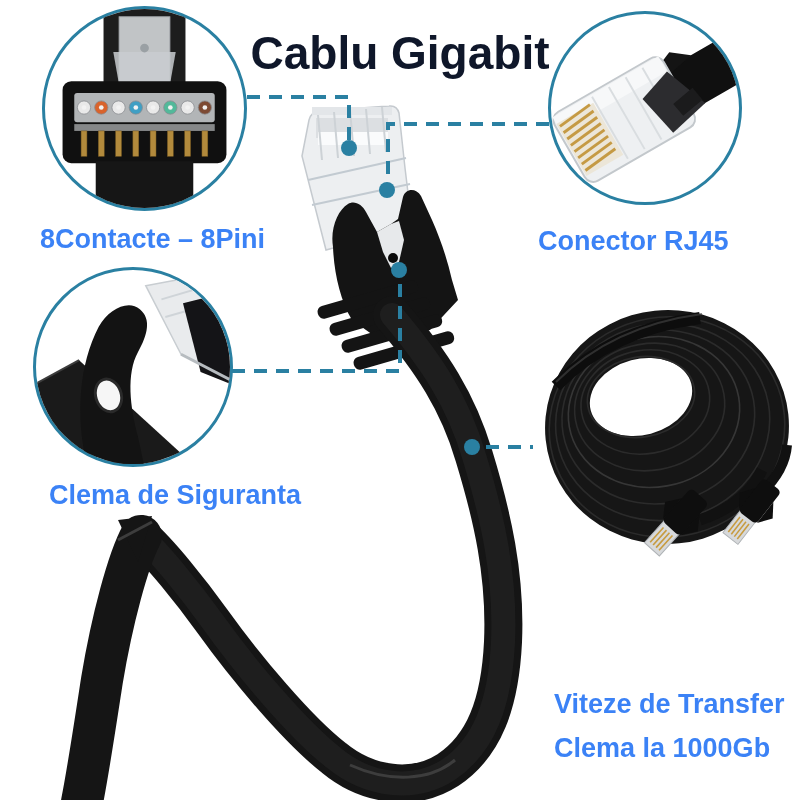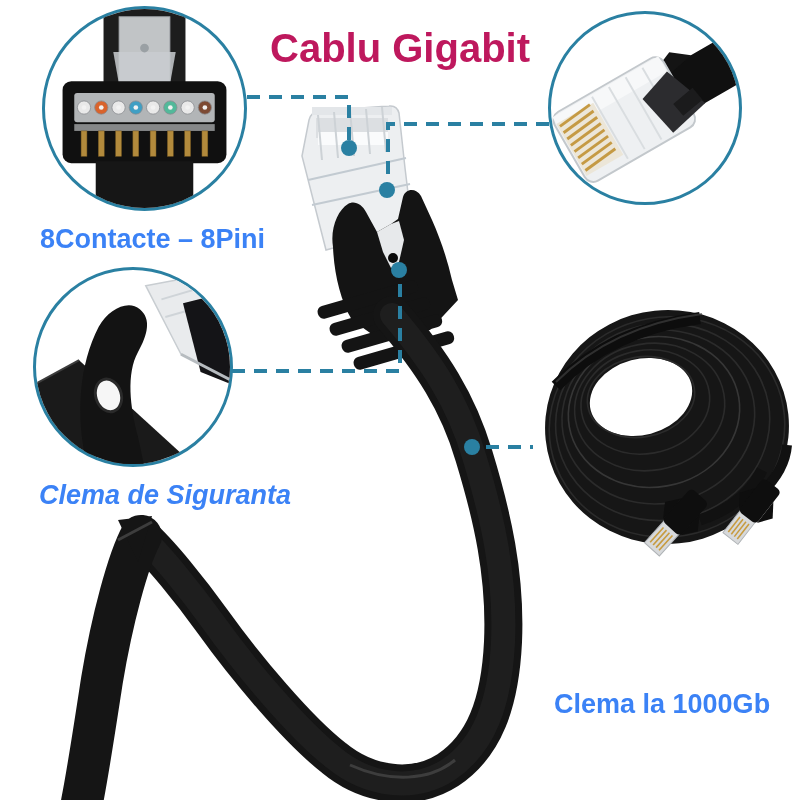--- a/index.html
+++ b/index.html
@@ -3,29 +3,29 @@
 <meta charset="utf-8">
 <style>
   :root{ --accent:#2a80a2; }
   html,body{ margin:0; padding:0; background:#ffffff; }
   .stage{
     position:relative; width:800px; height:800px; overflow:hidden;
     background:#ffffff; font-family:"Liberation Sans", sans-serif;
   }
   .page-title{
     position:absolute; left:400px; top:26px; transform:translateX(-50%);
-    font-size:40px; font-weight:bold; color:#be185d; white-space:nowrap; z-index:3;
+    font-size:46px; font-weight:bold; color:#0f172a; white-space:nowrap; z-index:3;
   }
   .label{
     position:absolute; font-size:27px; font-weight:bold; color:#3b82f6;
     white-space:nowrap; z-index:3;
   }
   .label-contacts{ left:40px; top:224px; }
   .label-connector{ left:538px; top:226px; }
-  .label-clip{ left:39px; top:480px;font-style:italic; }
+  .label-clip{ left:49px; top:480px; }
   .label-speed{ left:554px; top:682px; line-height:44px; }
   .ring{
     position:absolute; border:3px solid var(--accent); border-radius:50%;
     background:#fff; overflow:hidden; box-sizing:border-box; z-index:1;
   }
   .ring svg{ position:absolute; left:0; top:0; }
   .ring1{ left:42px;  top:6px;   width:205px; height:205px; }
   .ring2{ left:548px; top:11px;  width:194px; height:194px; }
   .ring3{ left:33px;  top:267px; width:200px; height:200px; }
   .art{ position:absolute; left:0; top:0; z-index:2; pointer-events:none; }
@@ -201,18 +201,20 @@
     </g>
     <g fill="var(--accent)">
       <circle cx="349" cy="148" r="8"></circle>
       <circle cx="387" cy="190" r="8"></circle>
       <circle cx="399" cy="270" r="8"></circle>
       <circle cx="472" cy="447" r="8"></circle>
     </g>
   </svg>
 
   <div class="label label-contacts">8Contacte – 8Pini</div>
+  <div class="label label-connector">Conector RJ45</div>
   <div class="label label-clip">Clema de Siguranta</div>
   <div class="label label-speed">
+    <div>Viteze de Transfer</div>
     <div>Clema la 1000Gb</div>
   </div>
 
 </div>
 
 </body></html>

